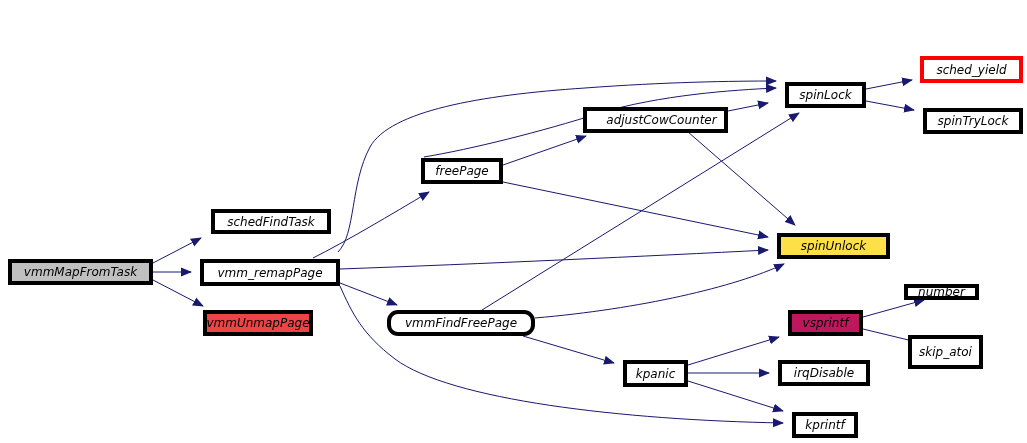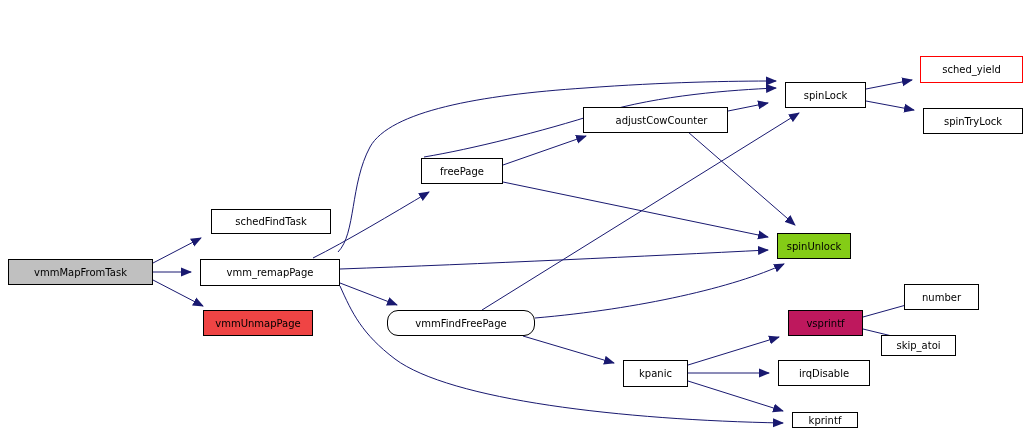--- a/index.html
+++ b/index.html
@@ -12,26 +12,27 @@
     position: absolute;
     left: 0; top: 0;
     pointer-events: none;
   }
   .graph-node {
     position: absolute;
     box-sizing: border-box;
     display: flex;
     align-items: center;
     justify-content: center;
-    font-size: 10px;
+    font-size: 12px;
     color: #000000;
     white-space: nowrap;
     cursor: pointer;
     background: #ffffff;
-    border: 1px solid #000000;
+    border: 4px solid #000000;
+    font-style: italic;
   }
 </style>
 </head>
 <body>
 
 <div class="graph-canvas" style="width: 1027px; height: 443px; background: rgb(255, 255, 255);">
   <svg class="edge-layer" xmlns="http://www.w3.org/2000/svg" width="1027" height="443" viewBox="0 0 1027 443">
     <defs>
       <marker id="arrowhead" markerUnits="userSpaceOnUse" markerWidth="12" markerHeight="10" refX="10" refY="5" orient="auto">
         <path d="M0,0.5 L11,5 L0,9.5 z" fill="#191970"></path>
@@ -66,22 +67,22 @@
   <div class="node-layer">
       <div class="graph-node" style="left: 8px; top: 259px; width: 145px; height: 26px; background: rgb(192, 192, 192); border-color: rgb(0, 0, 0);">vmmMapFromTask</div>
       <div class="graph-node" style="left: 211px; top: 209px; width: 120px; height: 25px; background: rgb(255, 255, 255); border-color: rgb(0, 0, 0);">schedFindTask</div>
       <div class="graph-node" style="left: 200px; top: 259px; width: 140px; height: 27px; background: rgb(255, 255, 255); border-color: rgb(0, 0, 0);">vmm_remapPage</div>
       <div class="graph-node" style="left: 203px; top: 310px; width: 110px; height: 26px; background: #ef4444; border-color: rgb(0, 0, 0);">vmmUnmapPage</div>
       <div class="graph-node" style="left: 421px; top: 158px; width: 82px; height: 26px; background: rgb(255, 255, 255); border-color: rgb(0, 0, 0);">freePage</div>
       <div class="graph-node" style="left: 583px; top: 107px; width: 145px; height: 26px; background: rgb(255, 255, 255); border-color: rgb(0, 0, 0); padding-left: 12px;">adjustCowCounter</div>
       <div class="graph-node" style="left: 785px; top: 82px; width: 81px; height: 26px; background: rgb(255, 255, 255); border-color: rgb(0, 0, 0); text-align: right;">spinLock</div>
       <div class="graph-node" style="left: 920px; top: 56px; width: 103px; height: 27px; background: rgb(255, 255, 255); border-color: rgb(255, 0, 0);">sched_yield</div>
       <div class="graph-node" style="left: 923px; top: 108px; width: 100px; height: 26px; background: rgb(255, 255, 255); border-color: rgb(0, 0, 0);">spinTryLock</div>
-      <div class="graph-node" style="left: 777px; top: 233px; width: 74px; height: 26px; background: #84cc16; border-color: rgb(0, 0, 0);">spinUnlock</div>
+      <div class="graph-node" style="left: 777px; top: 233px; width: 113px; height: 26px; background: #fde047; border-color: rgb(0, 0, 0);">spinUnlock</div>
       <div class="graph-node" style="left: 387px; top: 310px; width: 148px; height: 26px; background: rgb(255, 255, 255); border-color: rgb(0, 0, 0); border-radius: 11px;">vmmFindFreePage</div>
       <div class="graph-node" style="left: 788px; top: 310px; width: 75px; height: 26px; background: #be185d; border-color: rgb(0, 0, 0);">vsprintf</div>
-      <div class="graph-node" style="left: 904px; top: 284px; width: 75px; height: 26px; background: rgb(255, 255, 255); border-color: rgb(0, 0, 0);">number</div>
-      <div class="graph-node" style="left: 881px; top: 335px; width: 75px; height: 21px; background: rgb(255, 255, 255); border-color: rgb(0, 0, 0);">skip_atoi</div>
+      <div class="graph-node" style="left: 904px; top: 284px; width: 75px; height: 16px; background: rgb(255, 255, 255); border-color: rgb(0, 0, 0);">number</div>
+      <div class="graph-node" style="left: 908px; top: 335px; width: 75px; height: 34px; background: rgb(255, 255, 255); border-color: rgb(0, 0, 0);">skip_atoi</div>
       <div class="graph-node" style="left: 623px; top: 360px; width: 65px; height: 27px; background: rgb(255, 255, 255); border-color: rgb(0, 0, 0);">kpanic</div>
       <div class="graph-node" style="left: 778px; top: 360px; width: 92px; height: 26px; background: rgb(255, 255, 255); border-color: rgb(0, 0, 0);">irqDisable</div>
-      <div class="graph-node" style="left: 792px; top: 412px; width: 66px; height: 16px; background: rgb(255, 255, 255); border-color: rgb(0, 0, 0);">kprintf</div>
+      <div class="graph-node" style="left: 792px; top: 412px; width: 66px; height: 26px; background: rgb(255, 255, 255); border-color: rgb(0, 0, 0);">kprintf</div>
     </div>
 </div>
 
 </body></html>

